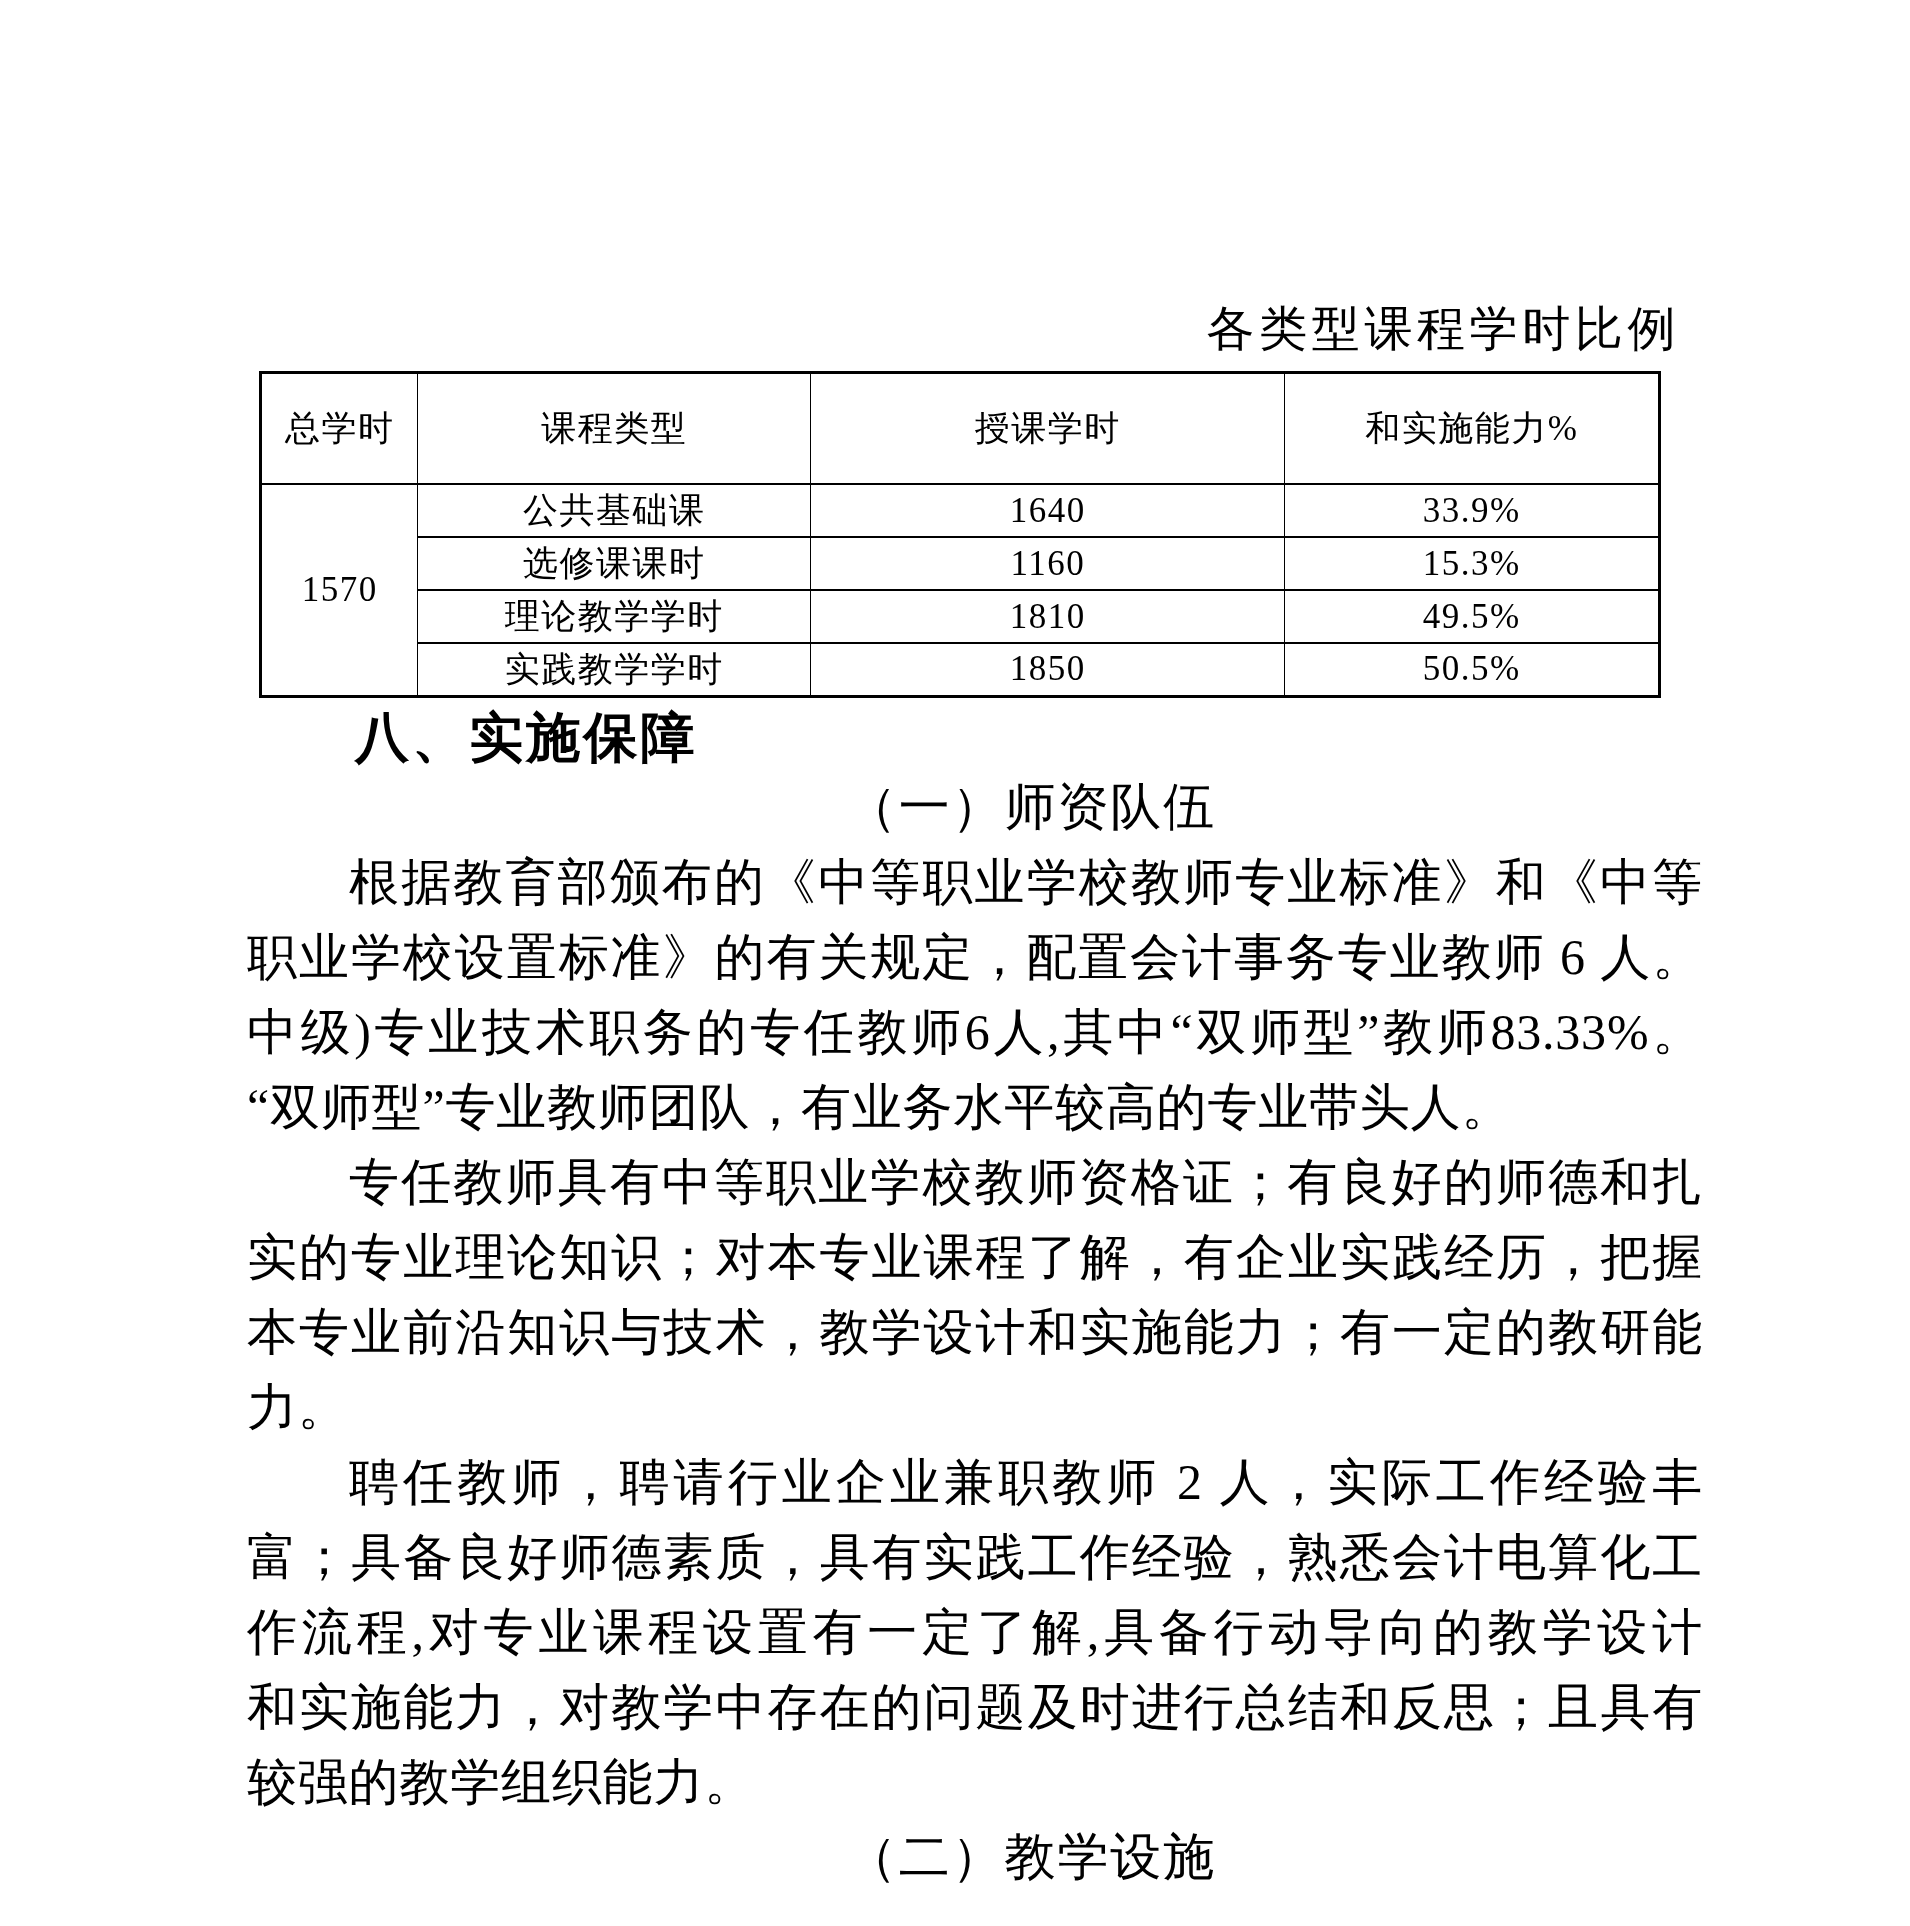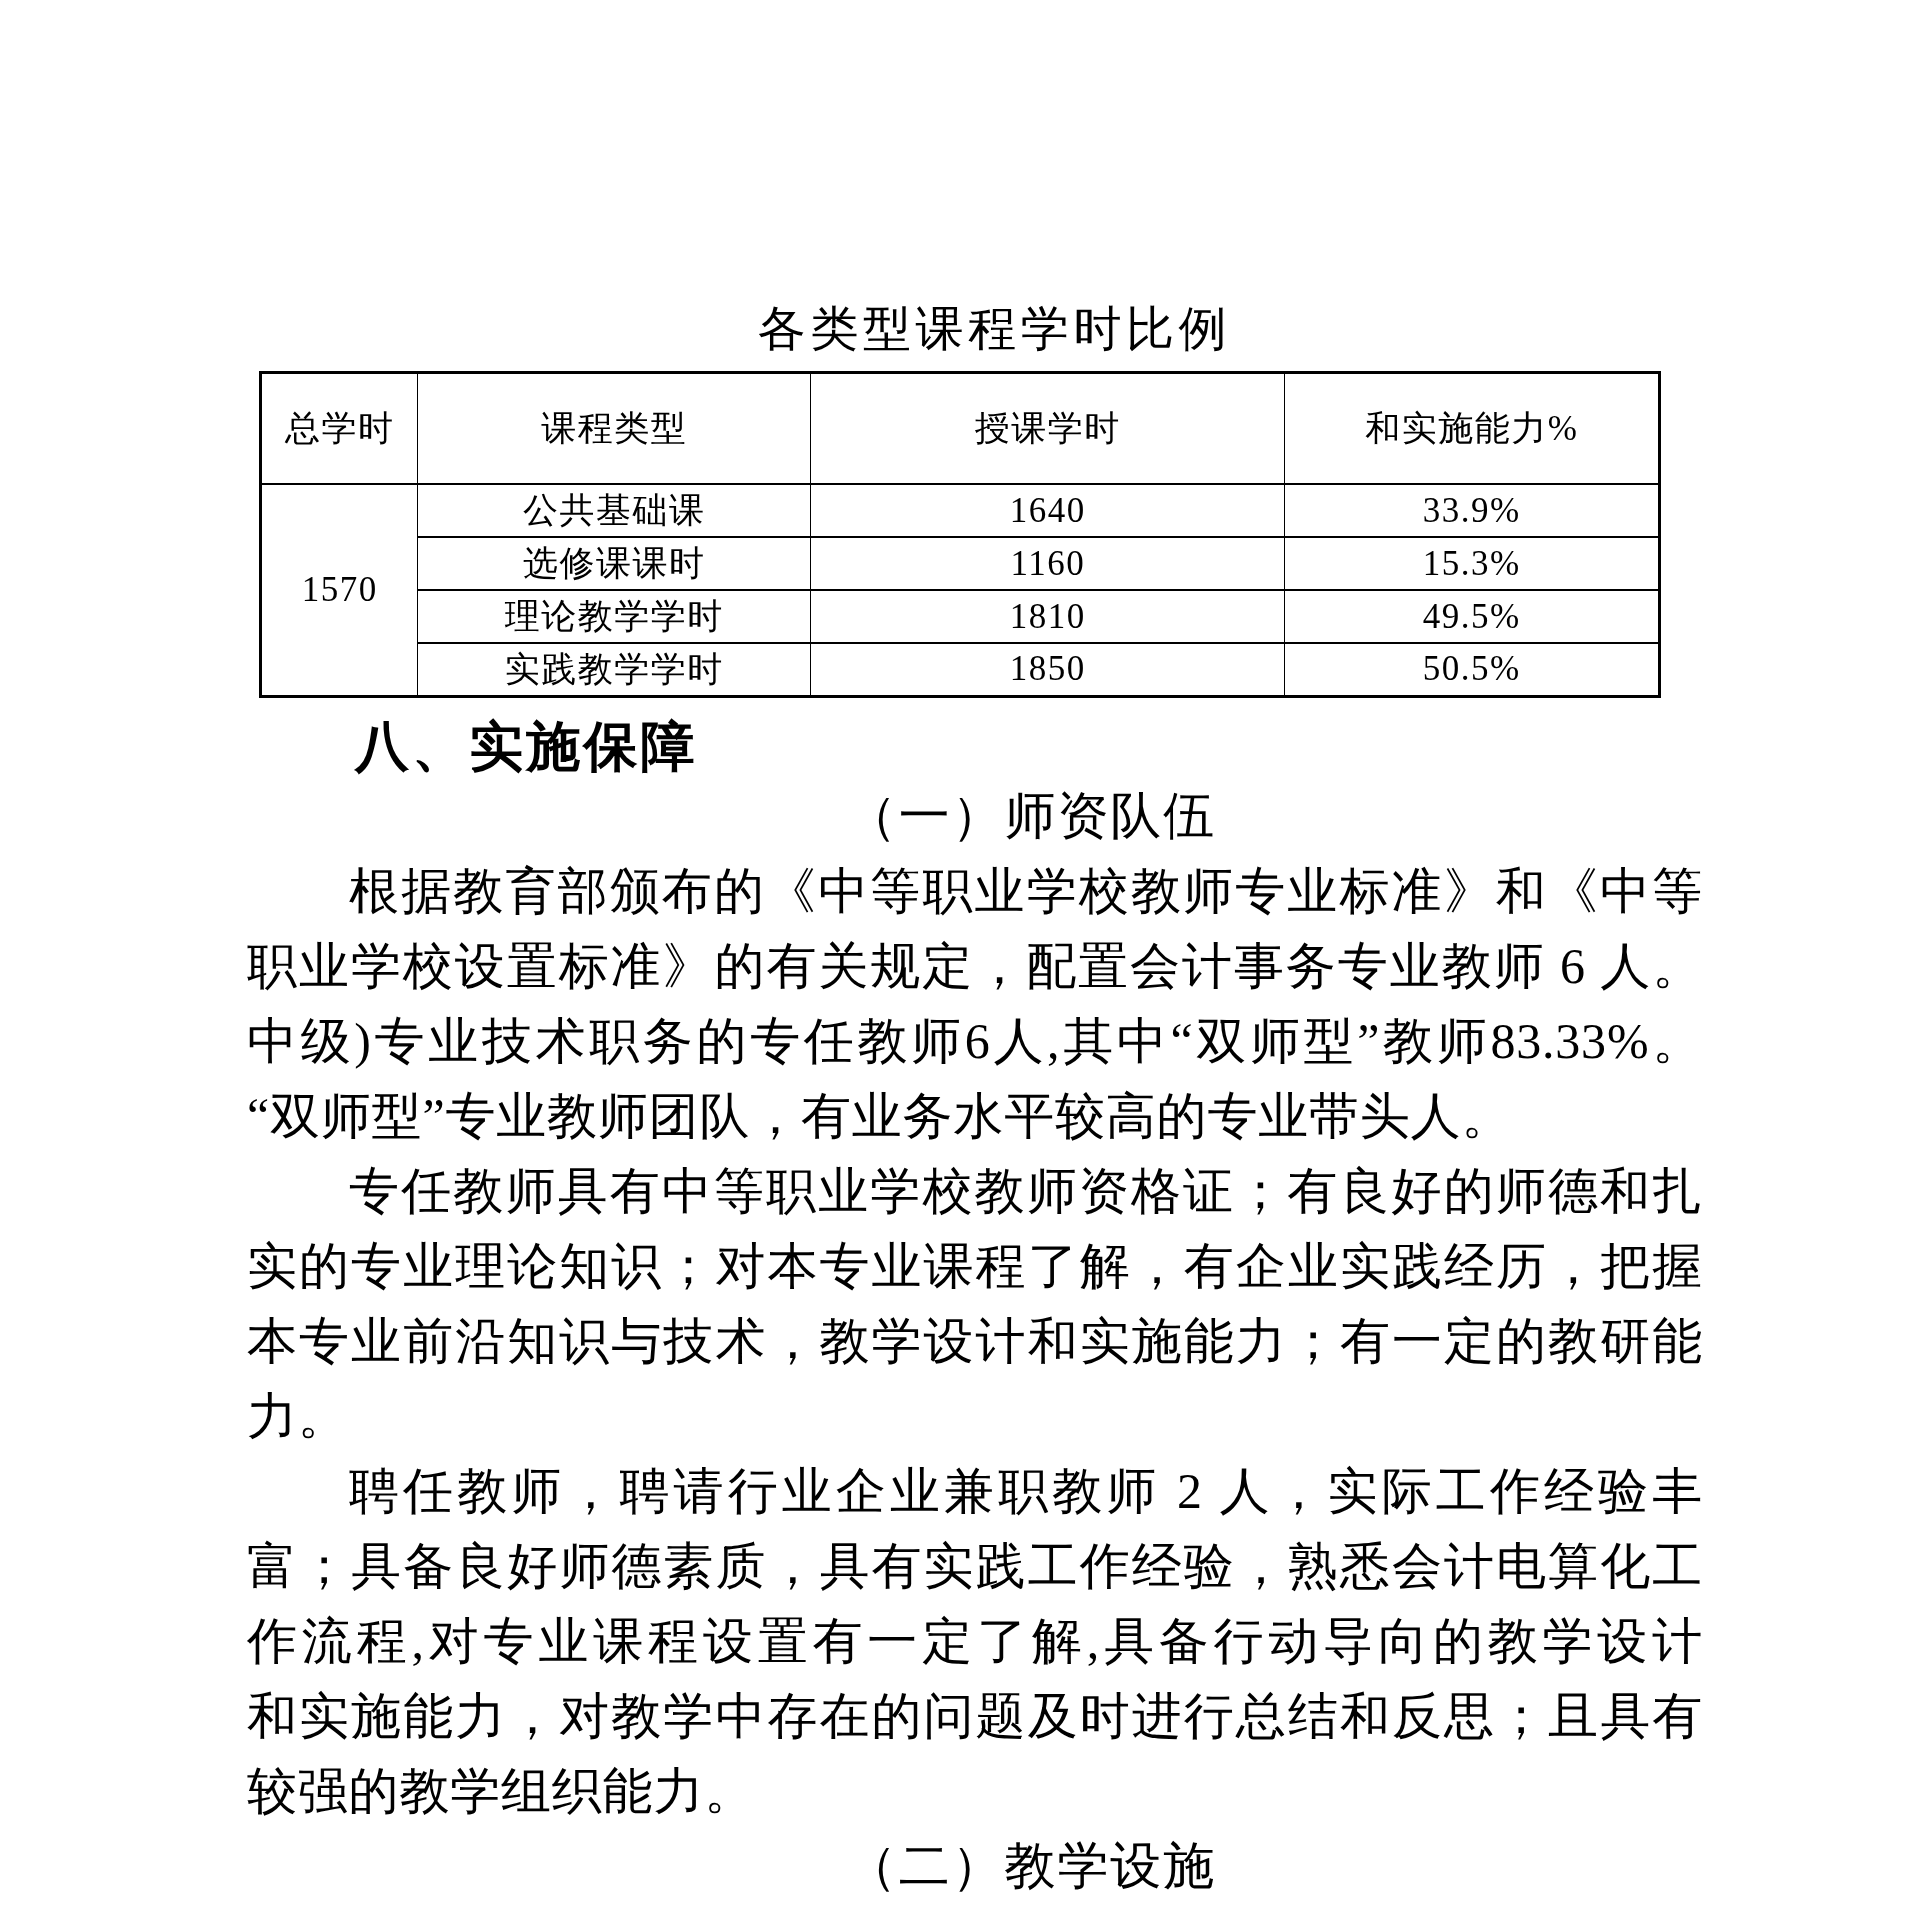--- a/index.html
+++ b/index.html
@@ -8,21 +8,21 @@
     width:1911px;height:2702px;
     box-sizing:border-box;
     padding:304px 208px 0 247px;
     background:#ffffff;
     color:#000;
     font-family:"Liberation Serif",serif;
     overflow:hidden;
   }
   .table-title{
     font-size:48px;line-height:50px;
-    text-align:center;letter-spacing:4.6px;
+    text-align:right;letter-spacing:4.6px;
     margin:0 23px 16.6px 0;
     margin-left:62px;
   }
   table.hours-table{
     border-collapse:collapse;
     table-layout:fixed;
     width:1399px;
     margin-left:12.3px;
     border:3.9px solid #000;
   }
@@ -39,21 +39,21 @@
   }
   .hours-table thead tr{height:112px;}
   .hours-table tbody tr{height:53px;}
   #doc-content{margin-top:0;}
   .h1{
     font-size:54px;line-height:66px;
     font-family:"Liberation Sans",sans-serif;
     font-weight:bold;
     text-indent:108px;
     letter-spacing:3.1px;
-    margin-top:15px;
+    margin-top:6px;
     white-space:nowrap;
   }
   .h2{
     font-size:51px;line-height:75px;
     text-indent:112px;
     letter-spacing:1.9px;
     white-space:nowrap;
     text-align:center;
   }
   .pline{

